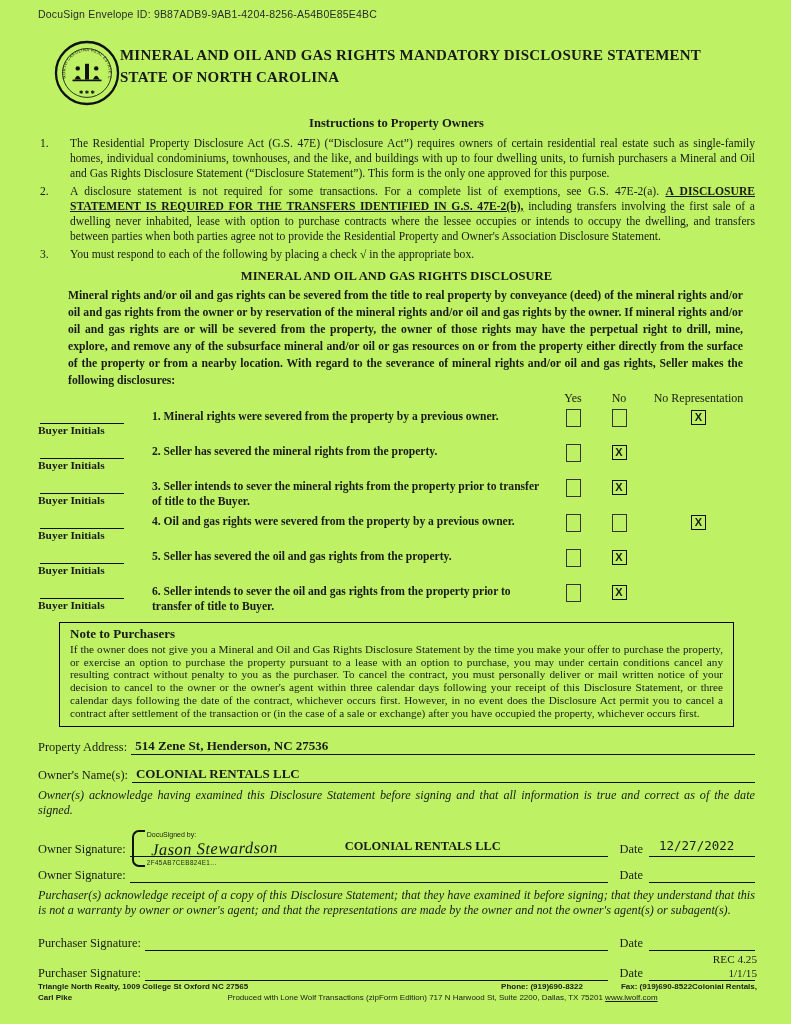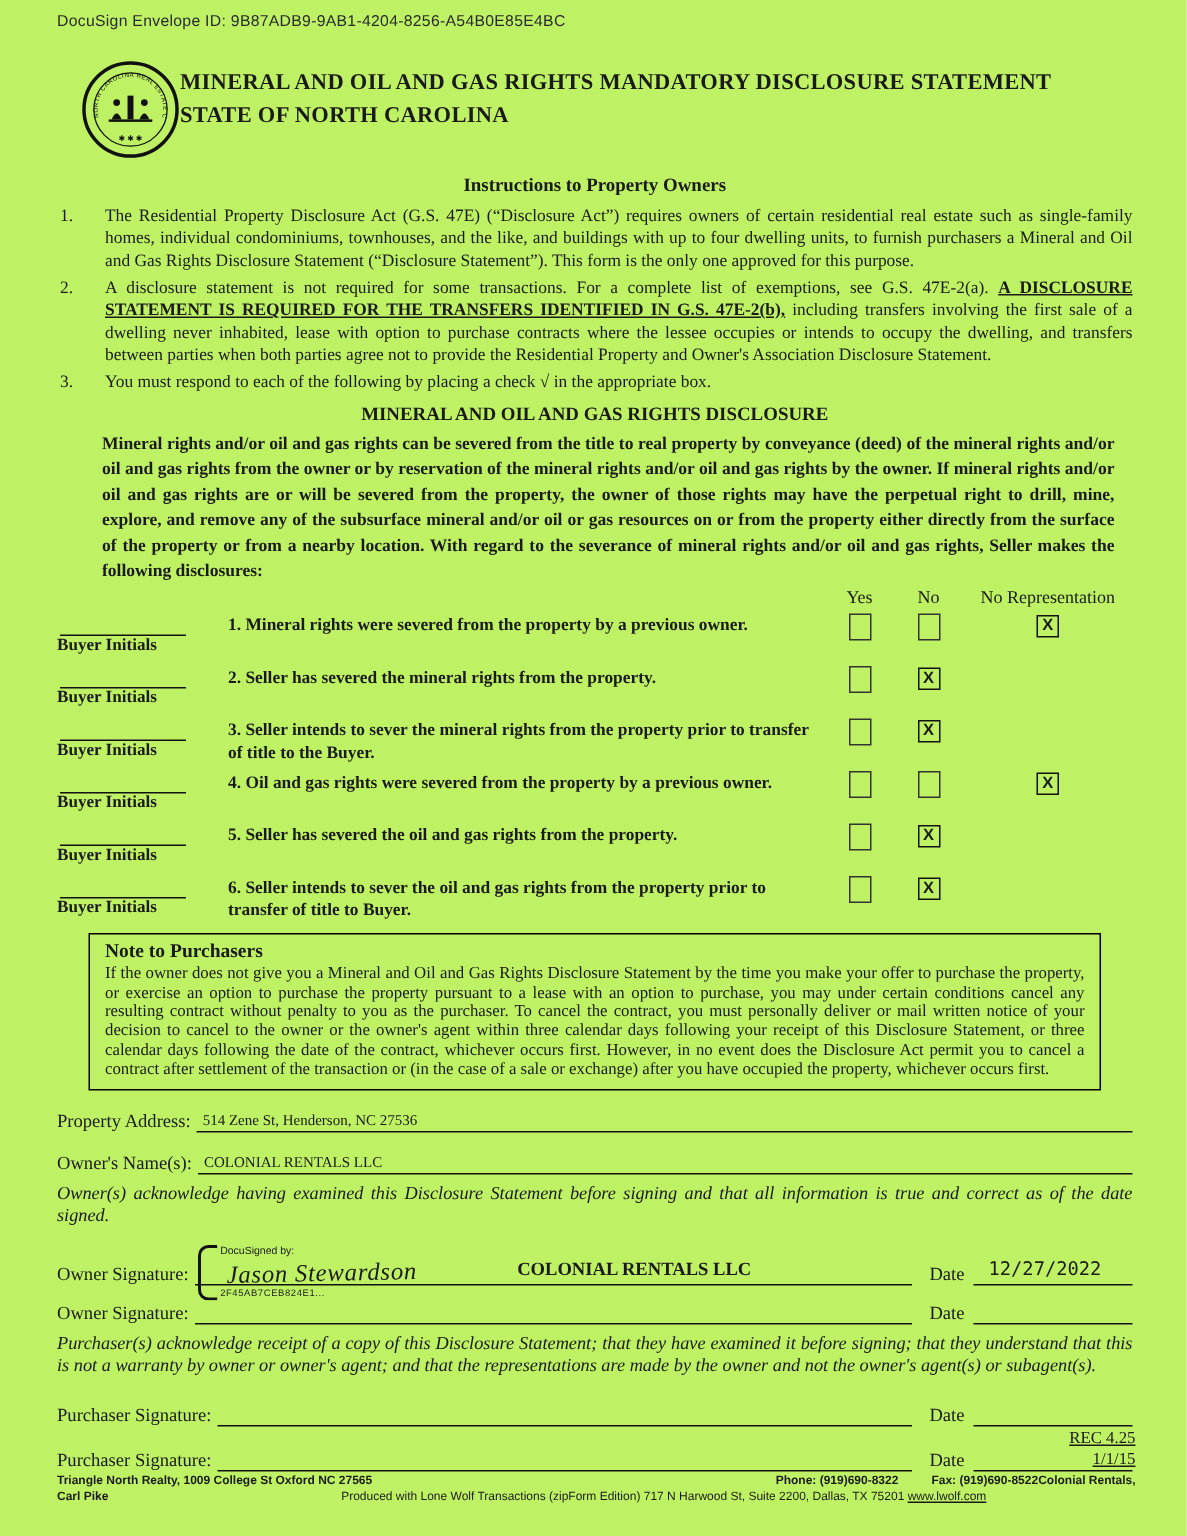--- a/index.html
+++ b/index.html
@@ -52,21 +52,21 @@
 
   
   .note-box { width:653px; margin:6px auto 0; border:1.6px solid #000; padding:1px 10px 7px; }
   .note-heading { font-weight:bold; font-size:13px; margin:2px 0 1px; }
   .note-body { font-size:11.2px; line-height:12.7px; text-align:justify; }
 
   
   .fill-row { display:flex; align-items:flex-end; height:21px; margin-top:7px; font-size:12.4px; }
   .fill-label { white-space:nowrap; padding-right:4px; }
   .fill-line { flex:1; border-bottom:1.1px solid #111; padding:0 4px; }
-  .fill-value { font-weight:normal; font-size:10px; }
+  .fill-value { font-weight:bold; font-size:13px; }
 
   .ack { font-style:italic; font-size:12.2px; line-height:15px; text-align:justify; margin-top:5px; }
 
   
   .sig-row { display:flex; align-items:flex-end; height:24px; margin-top:2px; font-size:12.4px; }
   .sig-row.first { height:37px; }
   .sig-label { white-space:nowrap; padding-right:4px; }
   .sig-line { flex:1; border-bottom:1.1px solid #111; position:relative; height:100%; }
   .date-label { padding:0 6px 0 12px;text-align:center; }
   .date-line { width:106px; border-bottom:1.1px solid #111; position:relative; height:100%; }
@@ -83,25 +83,25 @@
   .ds-inner { display:flex; flex-direction:column; }
   .ds-label { font-family:"Liberation Sans",sans-serif; font-size:7px; line-height:9px; }
   .ds-sig {
     font-style:italic; font-size:16.5px; line-height:19px; letter-spacing:.5px;
     transform:rotate(-1.2deg); white-space:nowrap; padding-left:4px;
   }
   .ds-id { font-family:"Liberation Sans",sans-serif; font-size:6.3px; line-height:9px; letter-spacing:.4px; color:#222; }
 
   
   .footer { position:absolute; left:38px; right:34px; bottom:22px; }
-  .rec { text-align:right; font-size:11.2px; line-height:13.5px;text-decoration:underline; }
+  .rec { text-align:right; font-size:11.2px; line-height:13.5px; }
   .fline { display:flex; align-items:baseline; font-family:"Liberation Sans",sans-serif; font-size:8px; margin-top:2px; }
   .fline .b { font-weight:bold; }
   .f-office { flex:1; }
-  .f-phone { padding-right:22px;text-align:center; }
+  .f-phone { padding-right:38px;text-align:center; }
   .f-fax { }
   .f-agent { width:130px; }
   .f-produced { flex:1; text-align:center; font-weight:normal; }
   .f-url { text-decoration:underline; }
   .f-spacer { width:40px; }
 </style>
 </head>
 <body>
 
 <div class="page">

